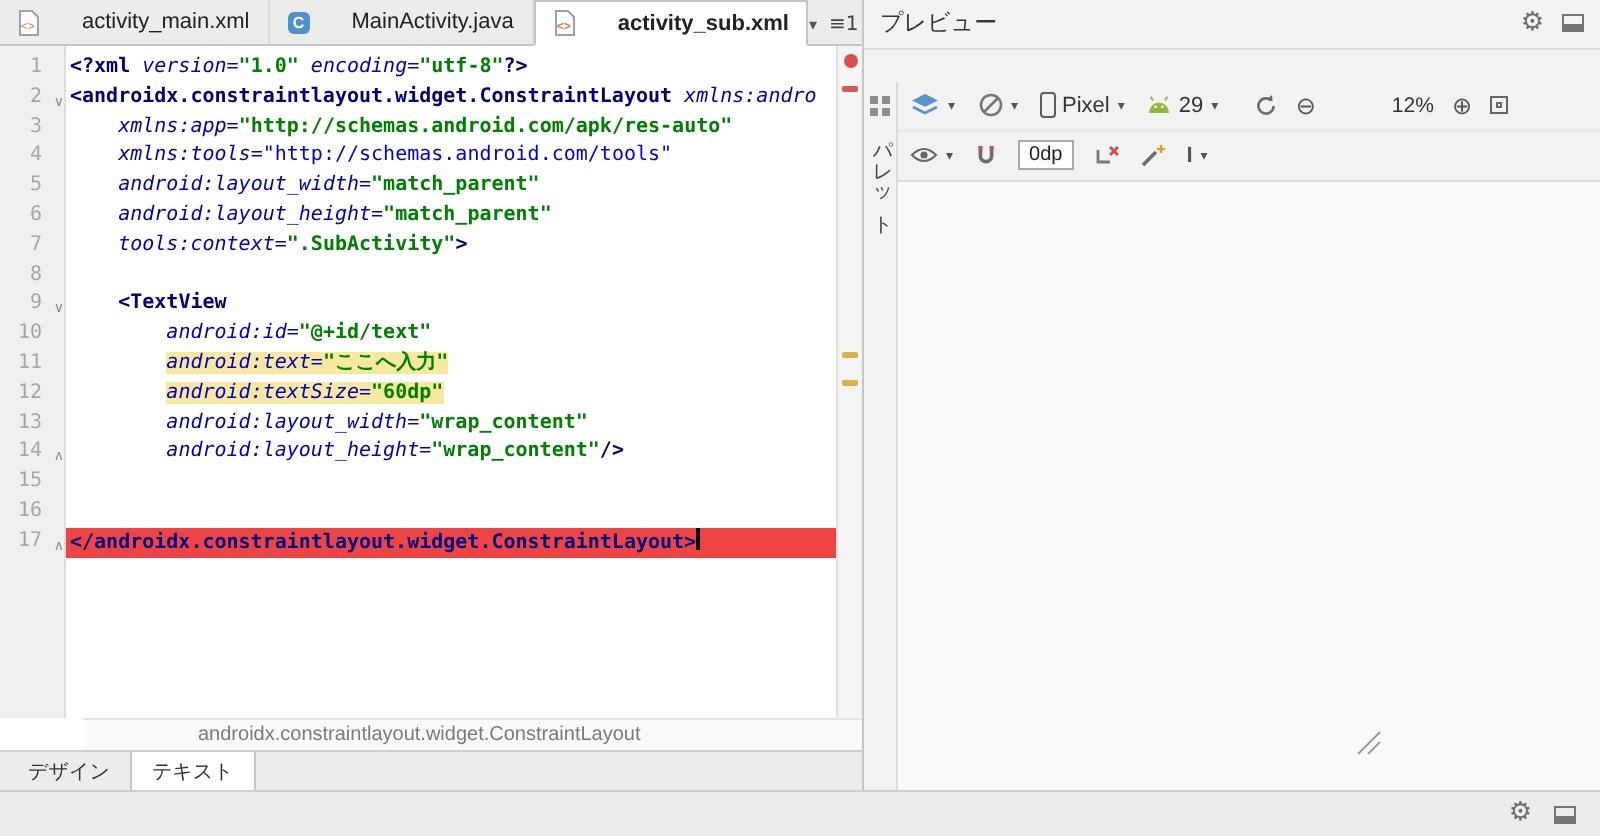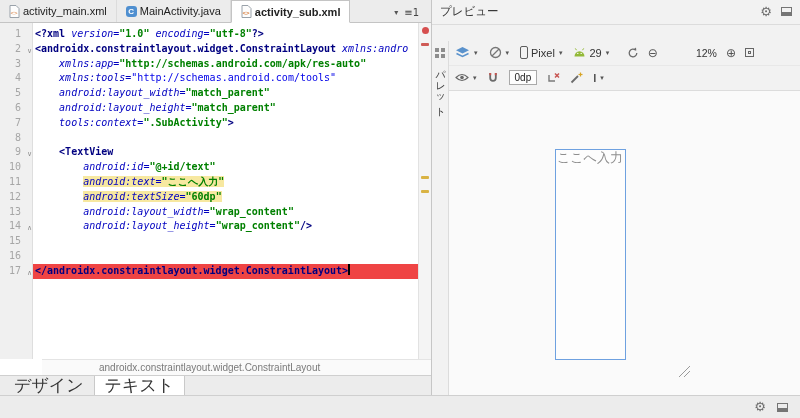--- a/index.html
+++ b/index.html
@@ -3,21 +3,21 @@
 <meta charset="utf-8">
 <style>
   * { margin:0; padding:0; box-sizing:border-box; }
   body { margin:0; background:#fff; font-family:"Liberation Sans", sans-serif; }
   .window { width:800px; height:418px; position:relative; background:#f2f2f2; overflow:hidden; }
   .main-row { display:flex; height:395px; }
 
   
   .editor-pane { width:431px; display:flex; flex-direction:column; background:#fff; }
   .tab-bar { height:23px; background:#ececec; border-bottom:1px solid #c4c4c4; display:flex; align-items:flex-end; }
-  .tab { display:flex; align-items:center; gap:3px; padding:0 9px; height:22px; font-size:11px; color:#222; border-right:1px solid #dcdcdc; cursor:default; white-space:nowrap; }
+  .tab { display:flex; align-items:center; gap:21px; padding:0 9px; height:22px; font-size:11px; color:#222; border-right:1px solid #dcdcdc; cursor:default; white-space:nowrap; }
   .tab.active { background:#fff; border:1px solid #c4c4c4; border-bottom:1px solid #fff; height:23px; margin-bottom:-1px; z-index:2;font-weight:bold; }
   .cls-ic { width:11px; height:11px; border-radius:3px; background:#4f8fd0; color:#fff; font-size:8px; font-weight:bold; display:inline-flex; align-items:center; justify-content:center; }
   .tabbar-right { margin-left:auto; display:flex; align-items:center; gap:6px; padding:0 12px 4px 0; color:#555; }
   .chev { font-size:8px; color:#555; font-family:"DejaVu Sans", sans-serif; }
   .hidden-tabs { font-size:10px; color:#444; font-family:"DejaVu Sans", sans-serif; }
 
   .editor-body { position:relative; height:336px; background:#fff; overflow:hidden; }
   .gutter-bg { position:absolute; left:0; top:0; bottom:0; width:33px; background:#f0f0f0; border-right:1px solid #dedede; }
   .code-lines { position:absolute; left:0; top:4px; right:13px; }
   .cl { display:flex; height:14.8px; line-height:14.8px; font-family:"DejaVu Sans Mono", monospace; font-size:10px; white-space:pre; }
@@ -32,21 +32,21 @@
   .tk-v { color:#008000; font-weight:bold; }
   .tk-u { color:#0000e8; }
   .caret { display:inline-block; width:2px; height:11px; background:#000; vertical-align:-1px; }
 
   .stripe { position:absolute; right:0; top:0; bottom:0; width:13px; background:#f4f4f4; border-left:1px solid #e2e2e2; }
   .err-ball { position:absolute; top:4px; left:3px; width:7px; height:7px; border-radius:50%; background:#d64f4f; }
   .smark { position:absolute; left:2px; width:8px; height:3px; border-radius:1px; }
 
   .breadcrumb { height:16px; background:#fafafa; border-top:1px solid #e4e4e4; display:flex; align-items:center; padding-left:57px; font-size:10px; color:#7a7a7a;margin-left:42px; }
   .bottom-tabs { height:20px; background:#ececec; border-top:1px solid #cfcfcf; display:flex; align-items:stretch; padding-left:4px; }
-  .btab { padding:0 10px; display:flex; align-items:center; font-size:17px; color:#333; }
+  .btab { padding:0 10px; display:flex; align-items:center; font-size:10px; color:#333; }
   .btab.active { background:#fff; border-left:1px solid #c9c9c9; border-right:1px solid #c9c9c9; }
 
   .v-divider { width:1px; background:#c6c6c6; }
 
   
   .preview-pane { flex:1; display:flex; flex-direction:column; background:#f2f2f2;gap:16px; }
   .p-header { height:26px; display:flex; align-items:center; padding:0 8px; border-bottom:1px solid #dcdcdc; }
   .p-title { font-size:11.5px; color:#333; }
   .p-h-icons { margin-left:auto; display:flex; align-items:center; gap:9px; }
   .glyph { font-family:"DejaVu Sans", sans-serif; }
@@ -257,23 +257,20 @@
                 <line x1="8.5" y1="2.5" x2="12.5" y2="2.5" stroke="#d8a426" stroke-width="1.2"></line>
               </svg>
             </span>
             <span class="tbi">
               <span class="align-letter">I</span>
               <span class="crt">▾</span>
             </span>
           </div>
 
           <div class="canvas">
-            <div class="device">
-              <span class="tv-text">ここへ入力</span>
-            </div>
             <svg class="resize-grip" width="16" height="16">
               <line x1="15" y1="4" x2="4" y2="15" stroke="#9a9a9a"></line>
               <line x1="15" y1="9" x2="9" y2="15" stroke="#9a9a9a"></line>
             </svg>
           </div>
         </div>
       </div>
     </div>
   </div>
 

